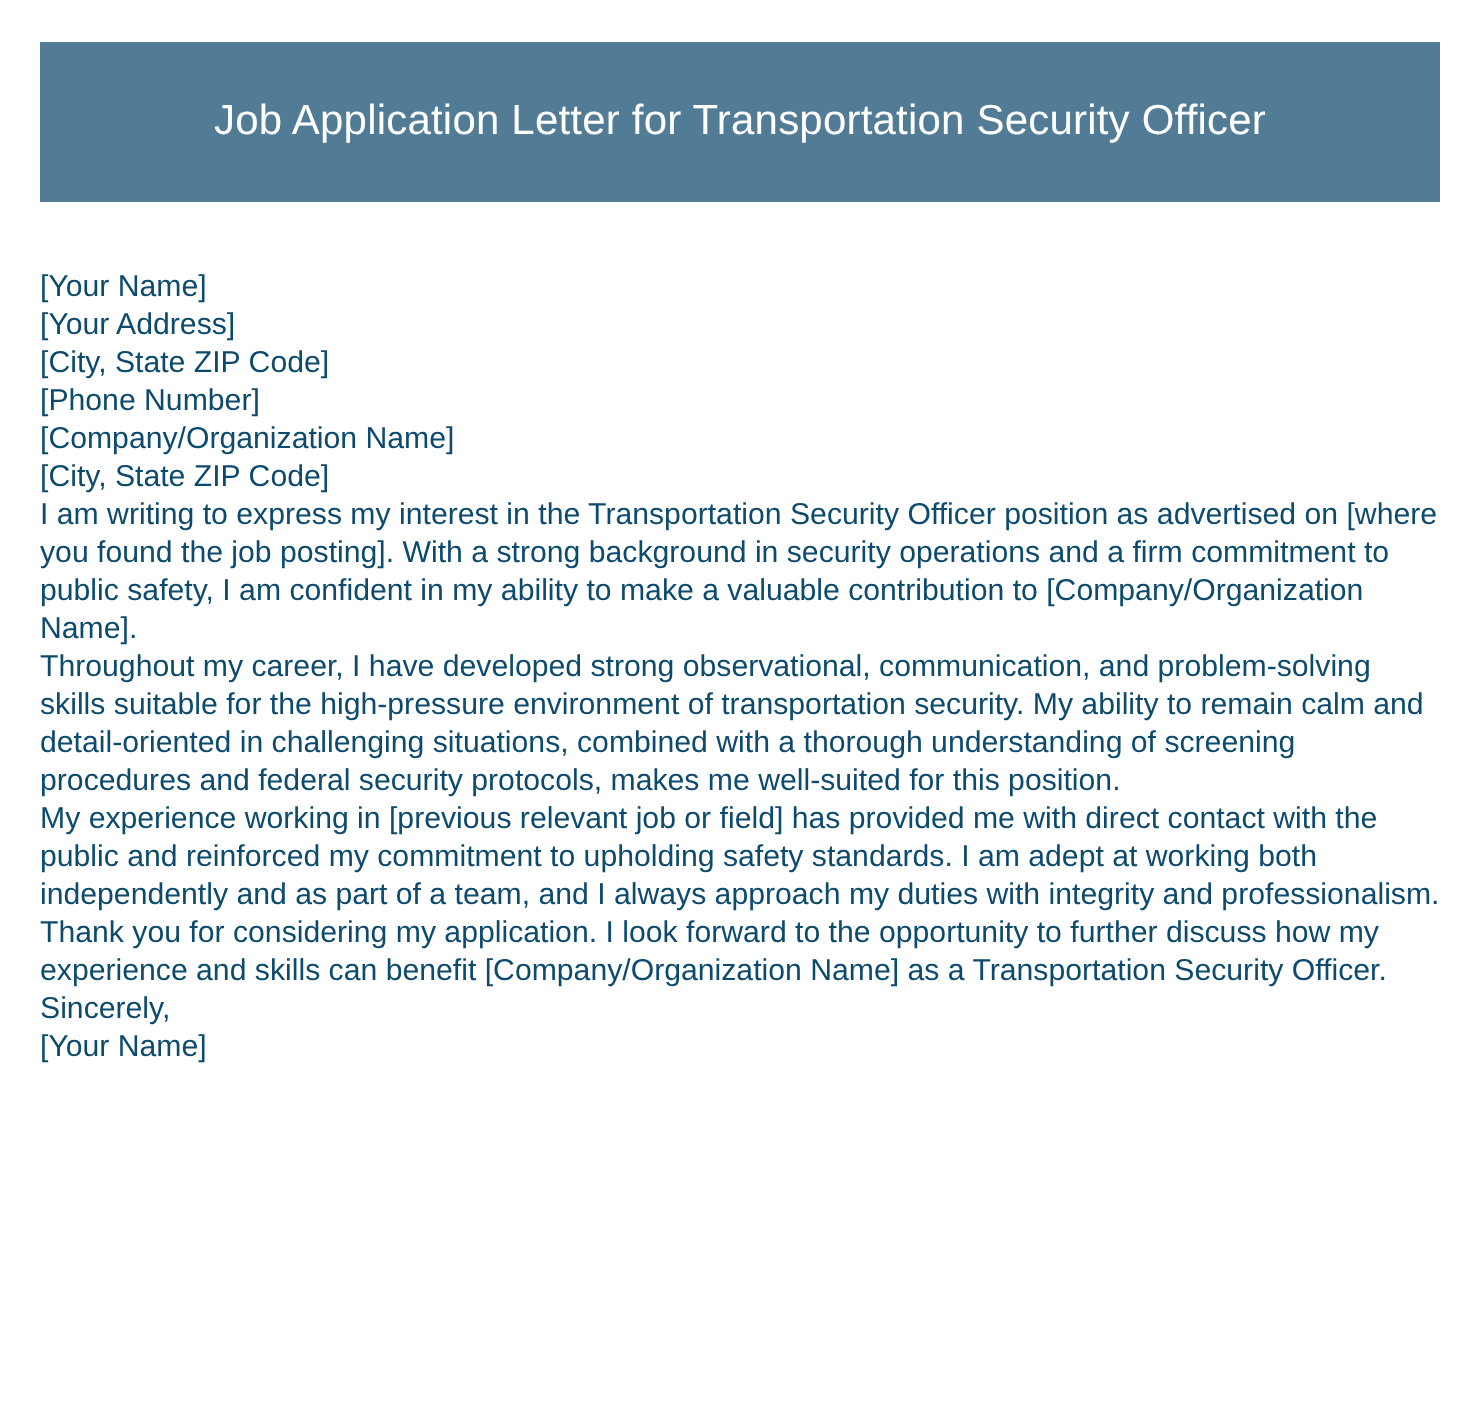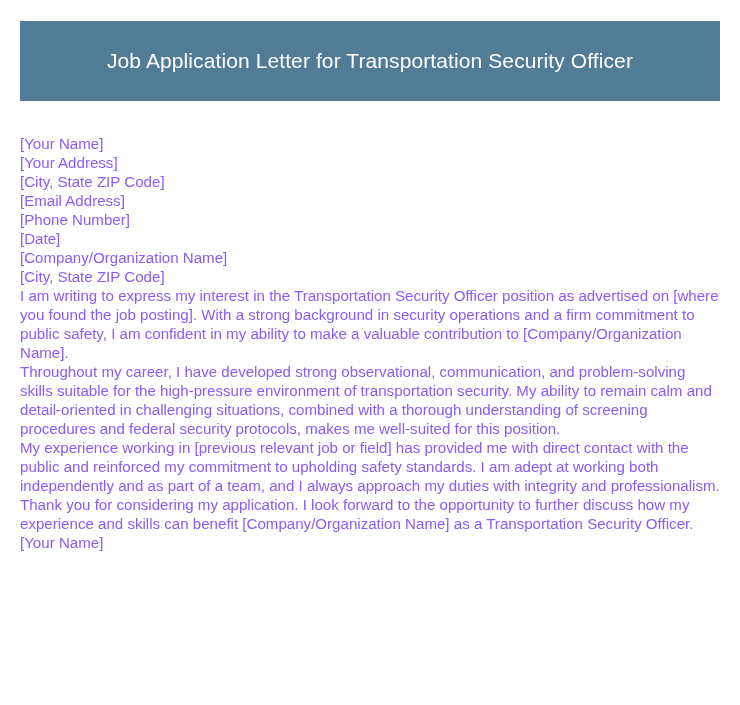--- a/index.html
+++ b/index.html
@@ -39,21 +39,21 @@
     letter-spacing: 0.1px;
     text-align: center;
     font-family: "Liberation Sans", sans-serif;
     white-space: nowrap;
   }
   .letter-body {
     position: absolute;
     left: 20px;
     top: 134px;
     width: 700px;
-    color: #8b5cf6;
+    color: #0c4a6e;
     font-size: 15.1px;
     line-height: 19px;
     font-family: "Liberation Sans", sans-serif;
     text-align: left;
   }
   .letter-line {
     display: block;
     white-space: pre-wrap;
     margin: 0;
     padding: 0;
@@ -72,30 +72,29 @@
 
   <div class="header-banner">
     <div class="header-title">Job Application Letter for Transportation Security Officer</div>
   </div>
 
   <div class="letter-body">
 
     <span class="letter-line">[Your Name]</span>
     <span class="letter-line">[Your Address]</span>
     <span class="letter-line">[City, State ZIP Code]</span>
-    <span class="letter-line">[Email Address]</span>
     <span class="letter-line">[Phone Number]</span>
-    <span class="letter-line">[Date]</span>
 
     <span class="letter-line">[Company/Organization Name]</span>
     <span class="letter-line">[City, State ZIP Code]</span>
 
 
     <span class="letter-para">I am writing to express my interest in the Transportation Security Officer position as advertised on [where you found the job posting]. With a strong background in security operations and a firm commitment to public safety, I am confident in my ability to make a valuable contribution to [Company/Organization Name].</span>
     <span class="letter-para">Throughout my career, I have developed strong observational, communication, and problem-solving skills suitable for the high-pressure environment of transportation security. My ability to remain calm and detail-oriented in challenging situations, combined with a thorough understanding of screening procedures and federal security protocols, makes me well-suited for this position.</span>
     <span class="letter-para">My experience working in [previous relevant job or field] has provided me with direct contact with the public and reinforced my commitment to upholding safety standards. I am adept at working both independently and as part of a team, and I always approach my duties with integrity and professionalism.</span>
     <span class="letter-para">Thank you for considering my application. I look forward to the opportunity to further discuss how my experience and skills can benefit [Company/Organization Name] as a Transportation Security Officer.</span>
 
+    <span class="letter-line">Sincerely,</span>
     <span class="letter-line">[Your Name]</span>
 
   </div>
 
 </div>
 
 </body></html>

